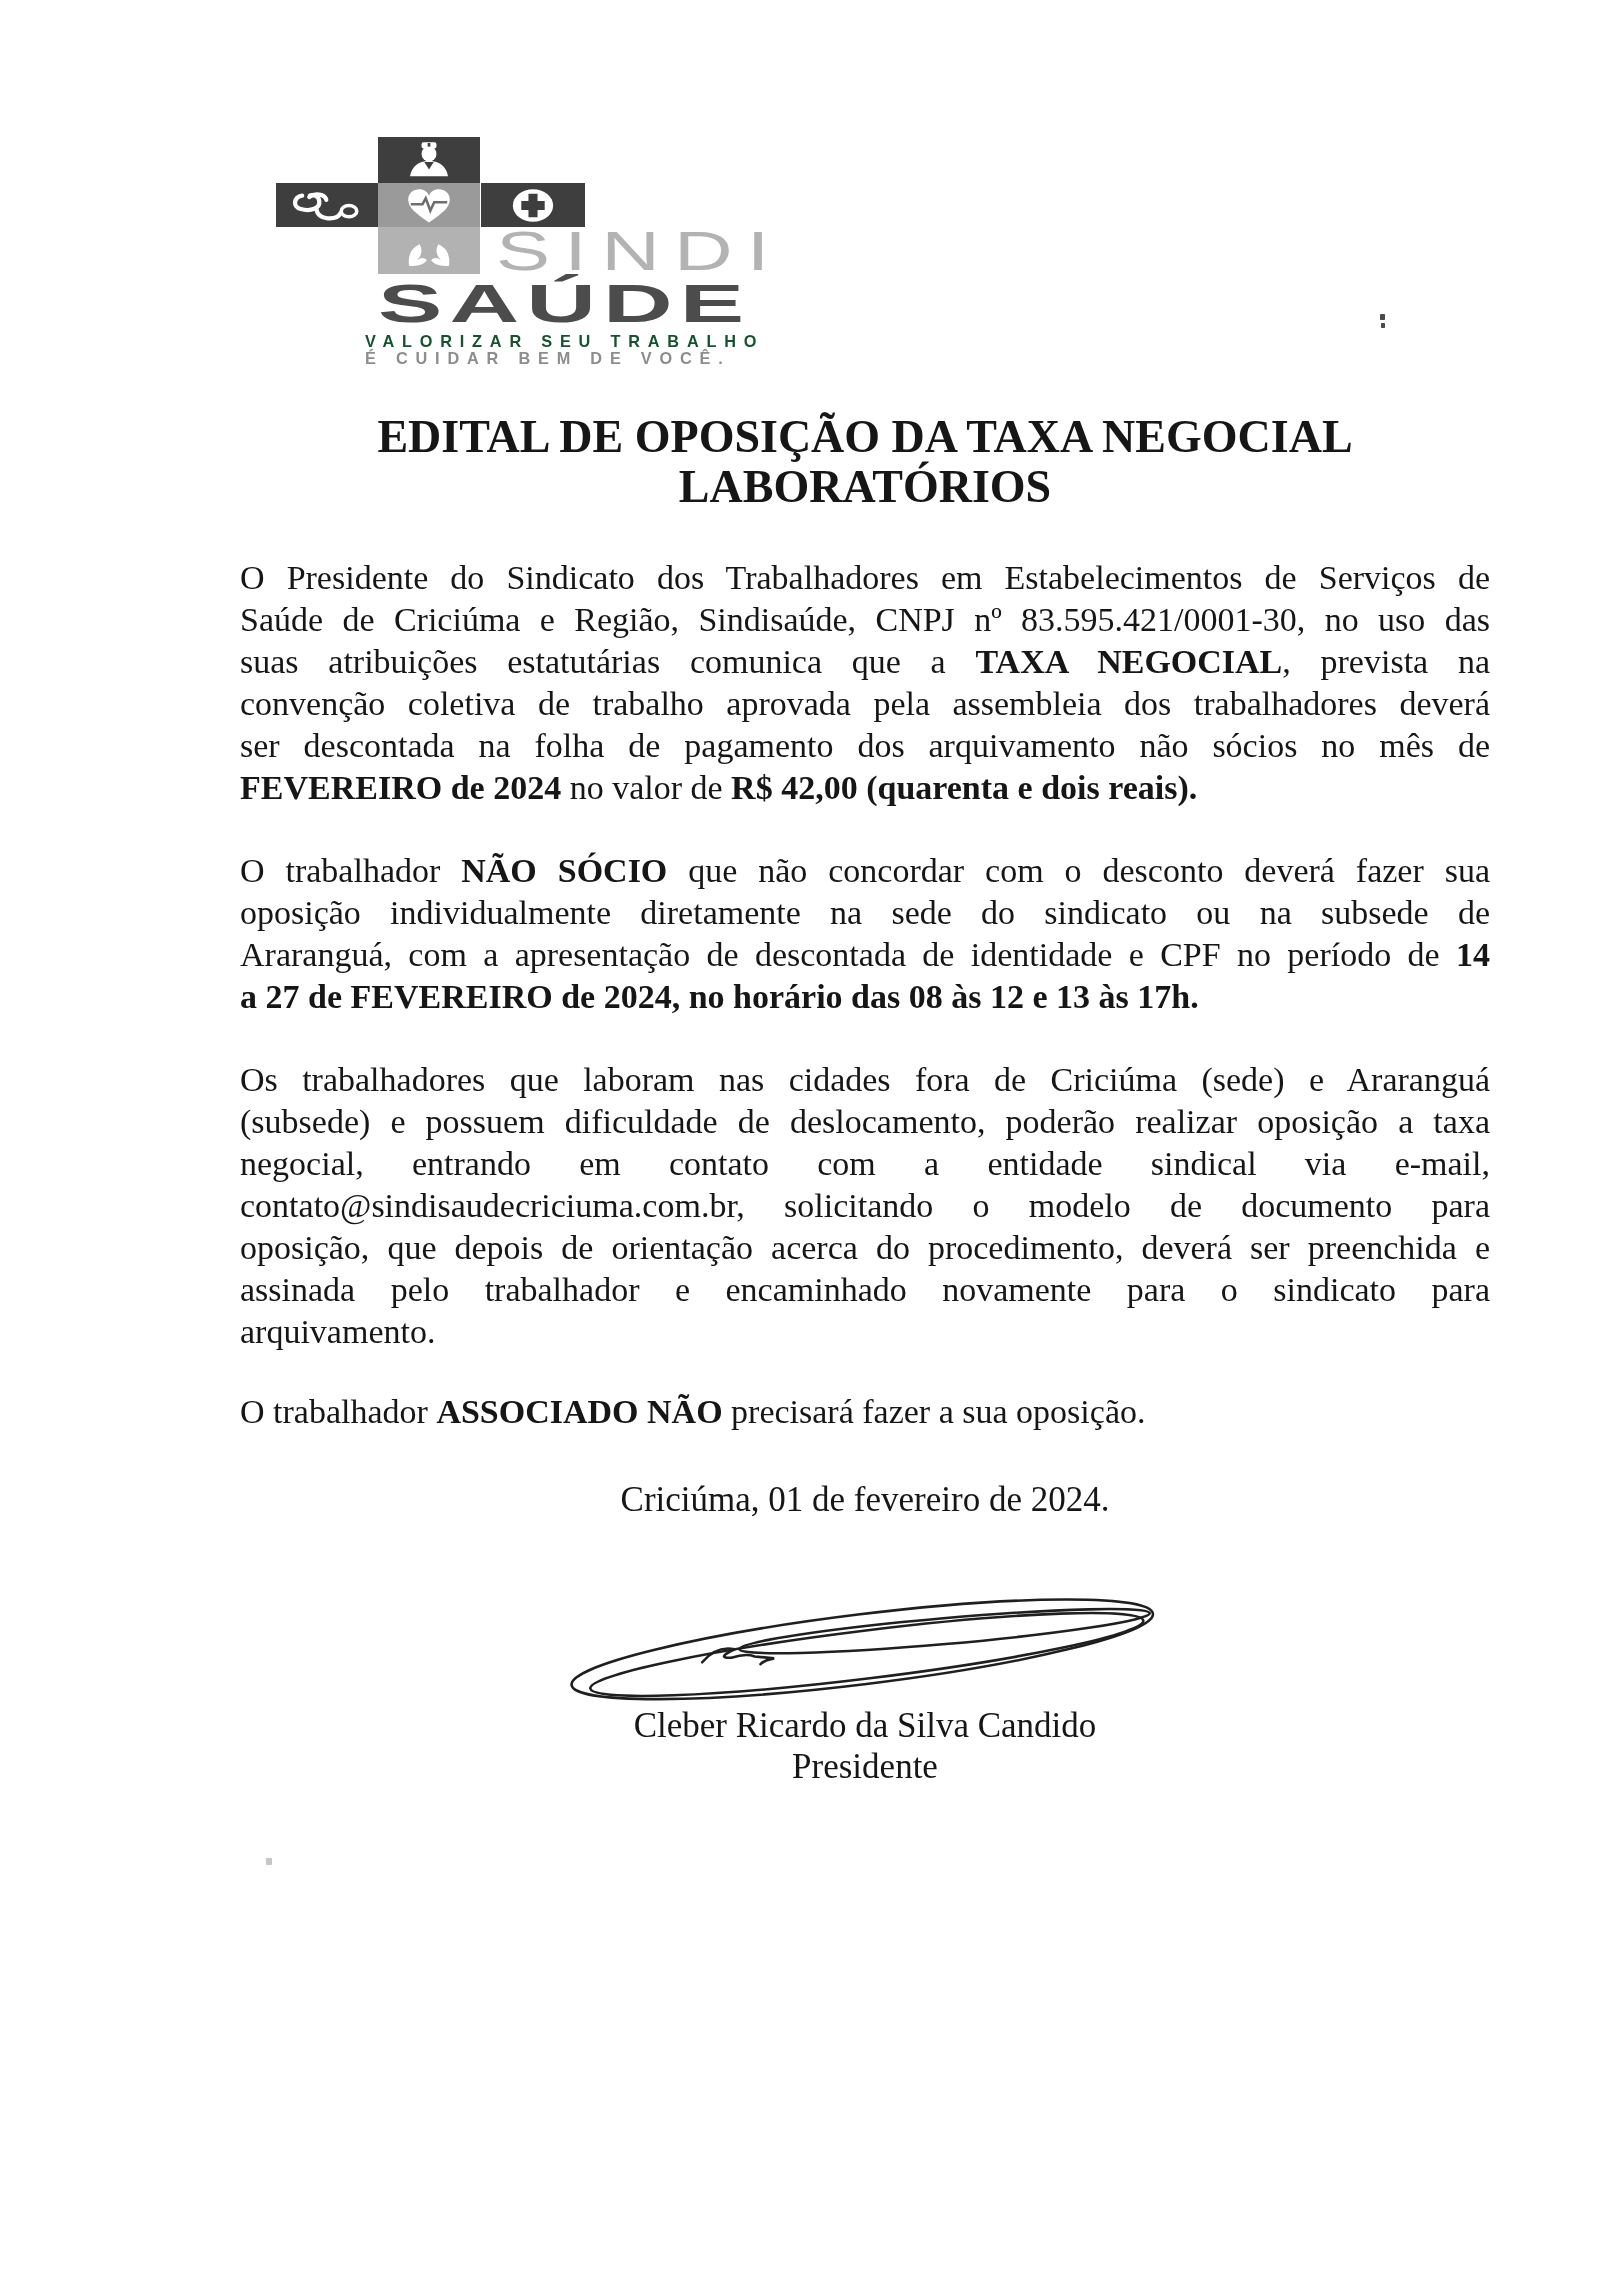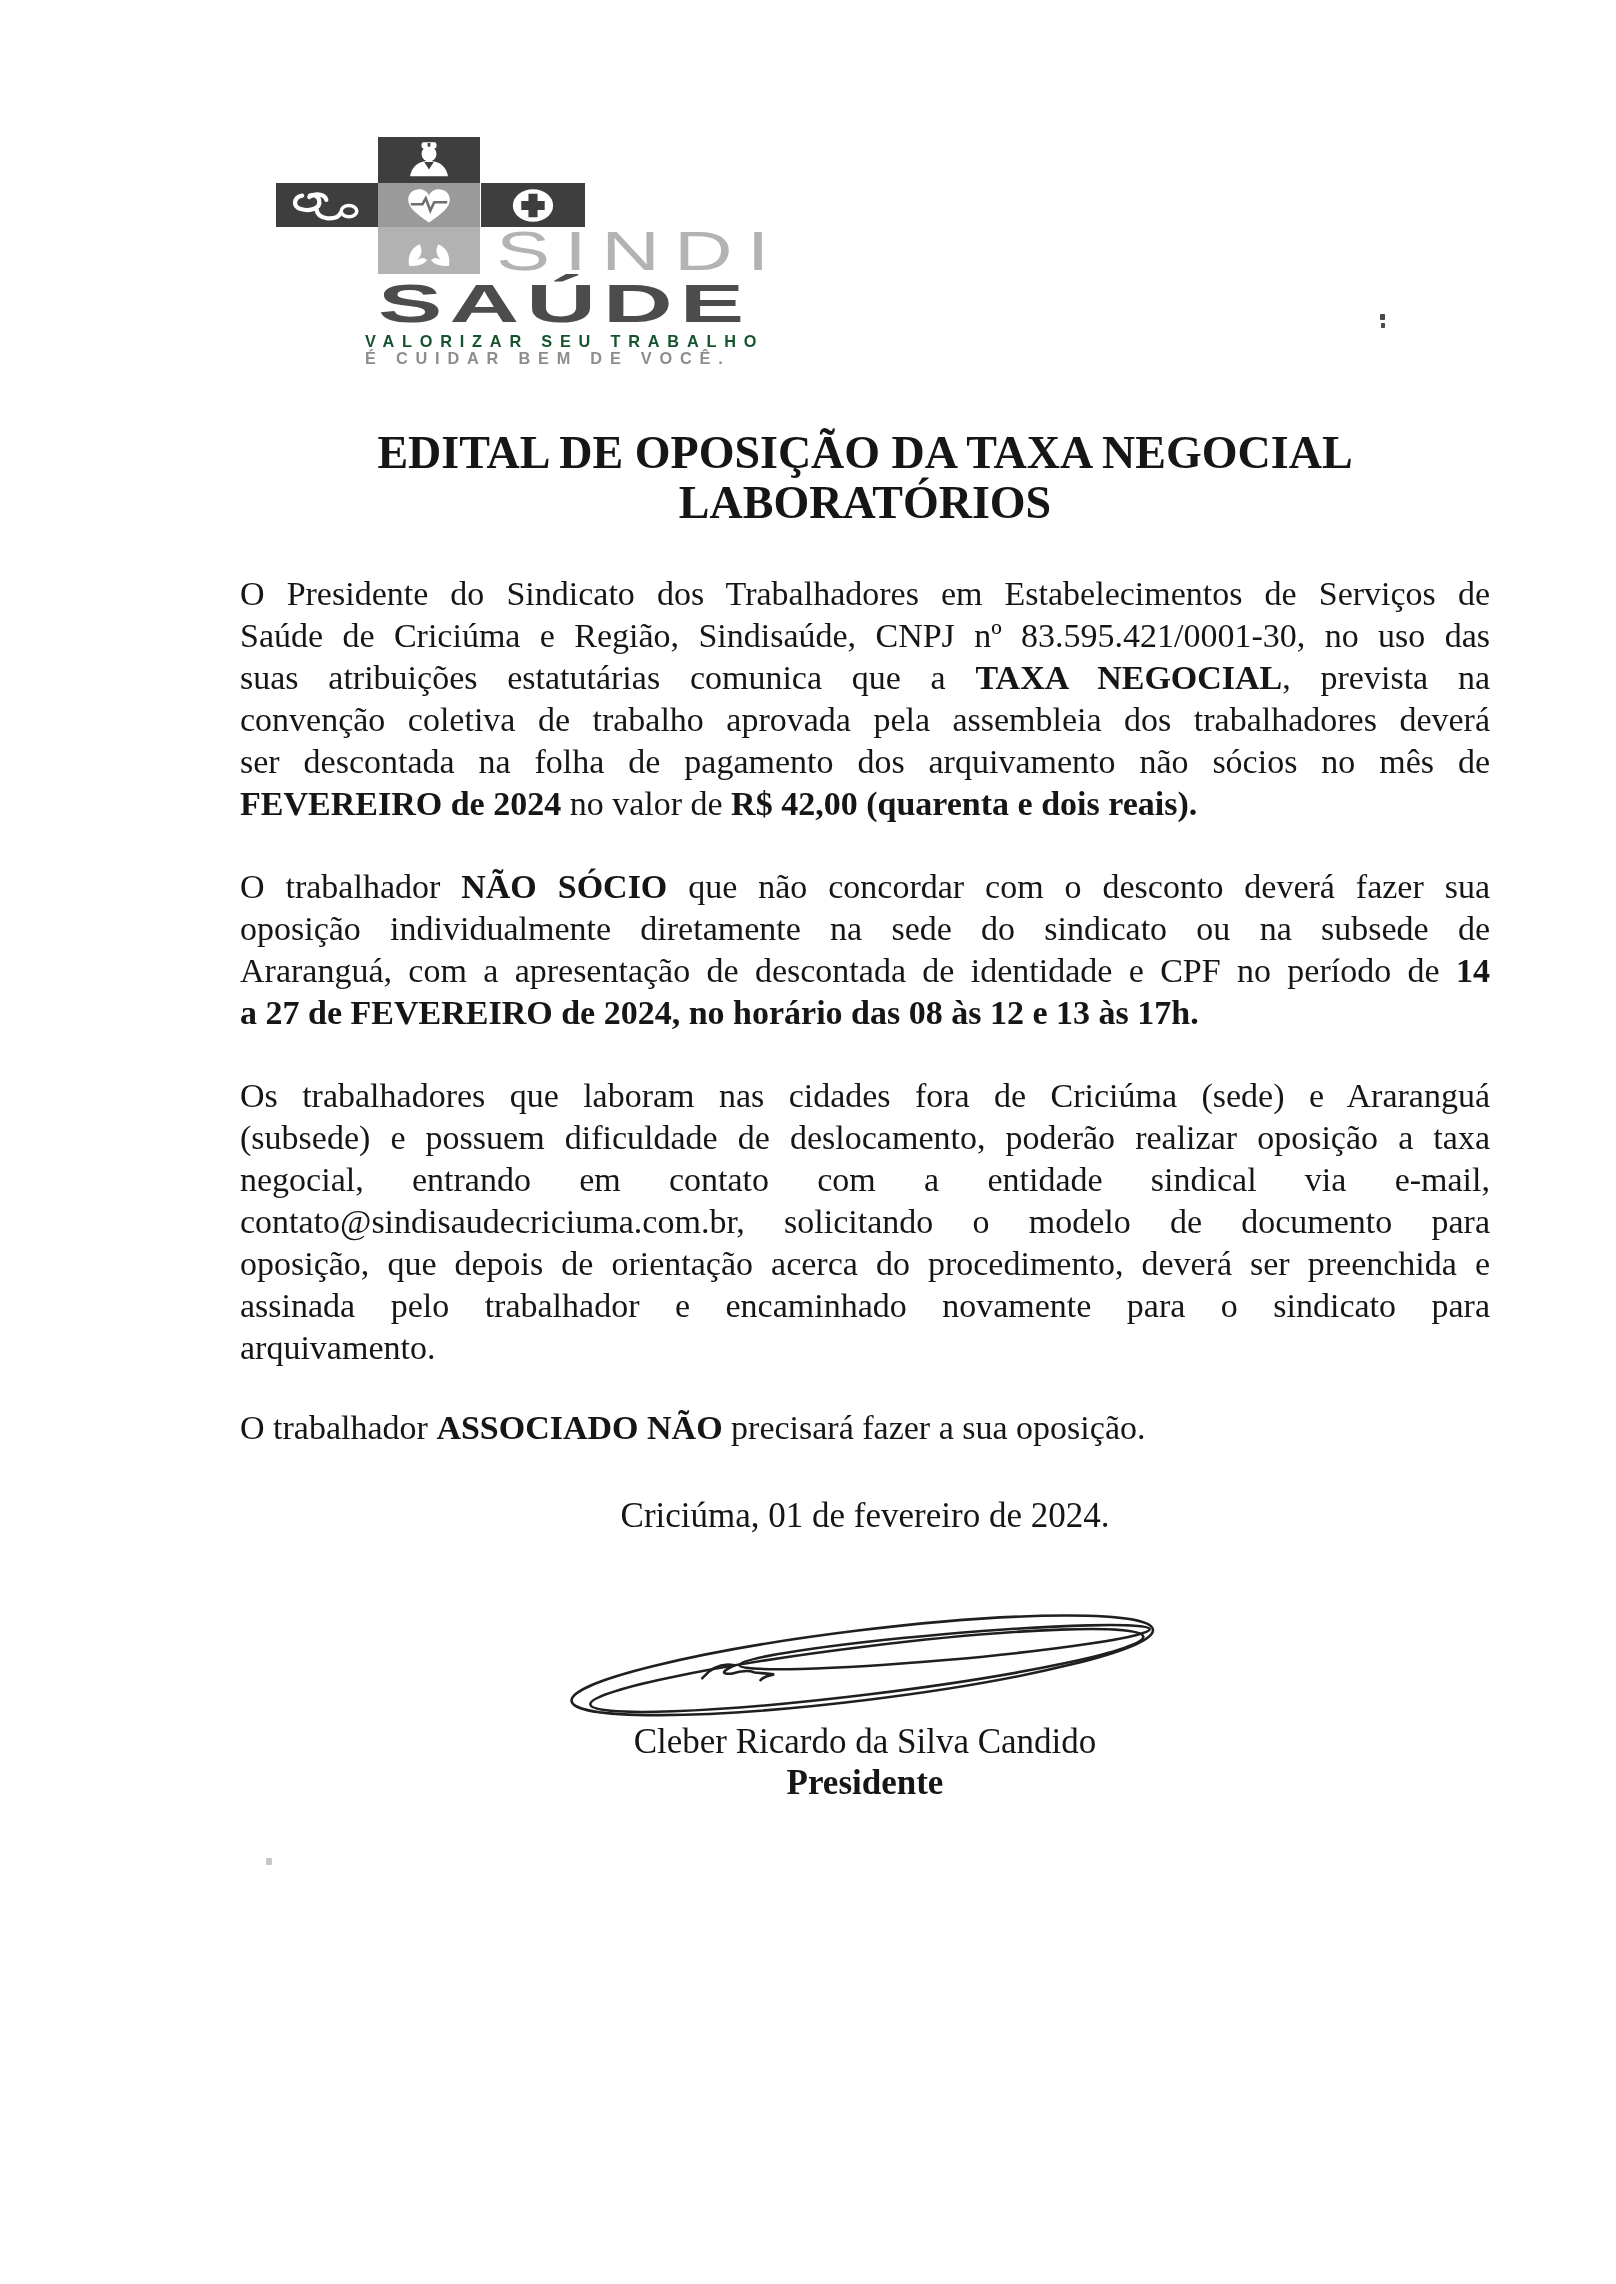--- a/index.html
+++ b/index.html
@@ -1,18 +1,18 @@
 <!DOCTYPE html>
 <html style="font-size:10.4px"><head>
 <meta charset="utf-8">
 <style>
   html,body{margin:0;padding:0;background:#e8e8e8;}
   .page{position:relative;width:1617px;height:2284px;background:#ffffff;overflow:hidden;
         font-family:"Liberation Serif", serif;color:#161616;}
-  .content{position:absolute;left:240px;top:16px;width:1250px;height:1712px;}
+  .content{position:absolute;left:240px;top:0;width:1250px;height:1712px;}
 
   
   .logo{position:absolute;left:276px;top:137px;width:515px;height:238px;font-family:"Liberation Sans",sans-serif;}
   .sq{position:absolute;display:flex;align-items:center;justify-content:center;}
   .sq svg{display:block;}
   .sq-person{left:102px;top:0;width:102px;height:46px;}
   .sq-stetho{left:0;top:46px;width:102px;height:44px;}
   .sq-heart{left:102px;top:46px;width:102px;height:44px;}
   .sq-cross{left:205px;top:46px;width:104px;height:44px;}
   .sq-hands{left:102px;top:90px;width:102px;height:47px;}
@@ -37,21 +37,21 @@
 
   .date-line{position:absolute;top:1479px;left:0;width:100%;text-align:center;
       font-size:35px;line-height:42px;}
 
   
   .sig-scribble{position:absolute;top:1583px;left:0;width:100%;text-align:center;}
   .sig-scribble svg{width:609px;height:130px;}
   .sig-name{position:absolute;top:1705px;left:0;width:100%;text-align:center;
       font-weight:normal;font-size:35px;line-height:42px;}
   .sig-role{position:absolute;top:1746px;left:0;width:100%;text-align:center;
-      font-weight:bold;font-size:35px;line-height:42px;}
+      font-weight:normal;font-size:35px;line-height:42px;}
 
   
   .artifact{position:absolute;background:#4a4a4a;border-radius:0.7px;}
   .artifact.light{background:#c7c7c7;}
 </style>
 </head>
 <body>
 
 <div class="page">
 

